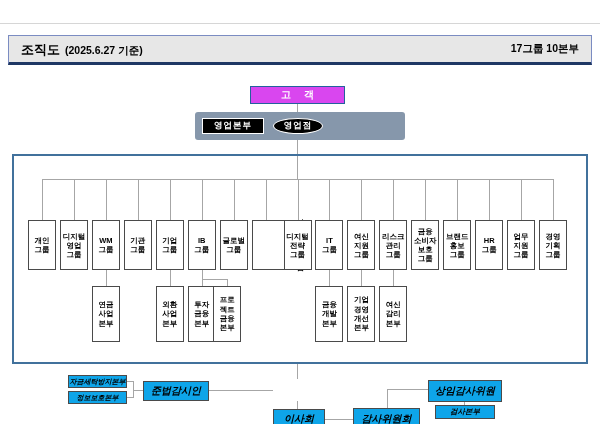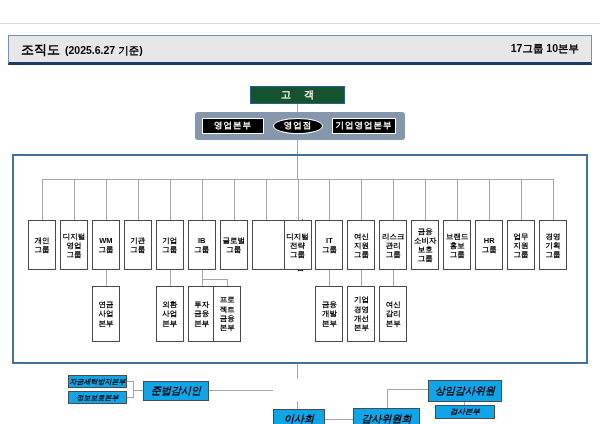--- a/index.html
+++ b/index.html
@@ -14,21 +14,21 @@
   .header .date{font-size:10.5px;font-weight:bold;color:#000;margin-left:5px;}
   .header .summary{font-size:10.5px;font-weight:bold;color:#000;}
 
   
   .vline,.hline{position:absolute;background:#a6a6a6;}
   .vline{width:1px;}
   .hline{height:1px;}
 
   
   .customer{position:absolute;left:250px;top:62px;width:95px;height:18px;box-sizing:border-box;
-    background:#14532d;border:1px solid #24619c;color:#fff;font-weight:bold;font-size:10px;
+    background:#d946ef;border:1px solid #24619c;color:#fff;font-weight:bold;font-size:10px;
     letter-spacing:5px;display:flex;align-items:center;justify-content:center;text-indent:5px;}
 
   
   .sales{position:absolute;left:195px;top:88px;width:210px;height:28px;background:#8697ab;border-radius:3px;}
   .chan{position:absolute;top:6px;height:16px;box-sizing:border-box;background:#000000;border:1.5px solid #fff;
     color:#fff;font-weight:bold;font-size:8.5px;display:flex;align-items:center;justify-content:center;letter-spacing:1px;}
   .chan.ellipse{border-radius:50%;}
 
   
   .org-container{position:absolute;left:12px;top:130px;width:572px;height:206px;box-sizing:content-box;
@@ -63,21 +63,20 @@
     </div>
     <span class="summary">17그룹 10본부</span>
   </div>
 
   <div class="customer">고 객</div>
   <div class="vline" style="left:297px;top:80px;height:8px;"></div>
 
   <div class="sales">
     <div class="chan" style="left:7px;width:62px;">영업본부</div>
     <div class="chan ellipse" style="left:78px;width:50px;">영업점</div>
-    <div class="chan" style="left:137px;width:64px;">기업영업본부</div>
   </div>
   <div class="vline" style="left:297px;top:116px;height:14px;"></div>
 
   <div class="org-container" id="orgc">
       <div class="vline" style="left: 283px; top: 0px; height: 23px;"></div>
       <div class="hline" style="left: 28px; top: 23px; width: 511.04px;"></div>
       <div class="vline" style="left: 28px; top: 23px; height: 41px;"></div>
       <div class="box group-box" style="left: 14px;">개인
 그룹</div>
       <div class="vline" style="left: 60px; top: 23px; height: 41px;"></div>

